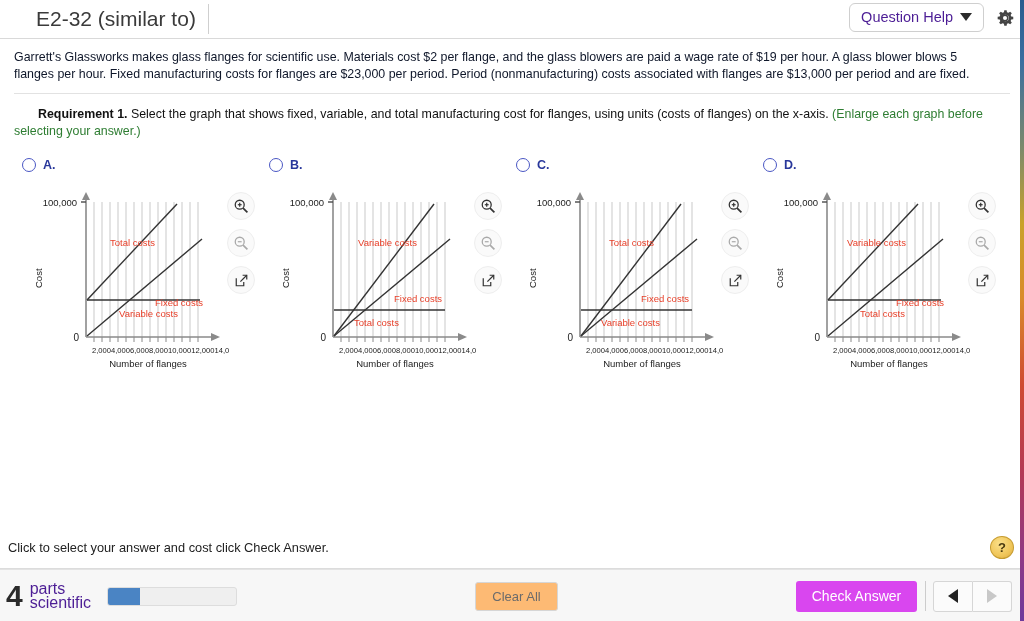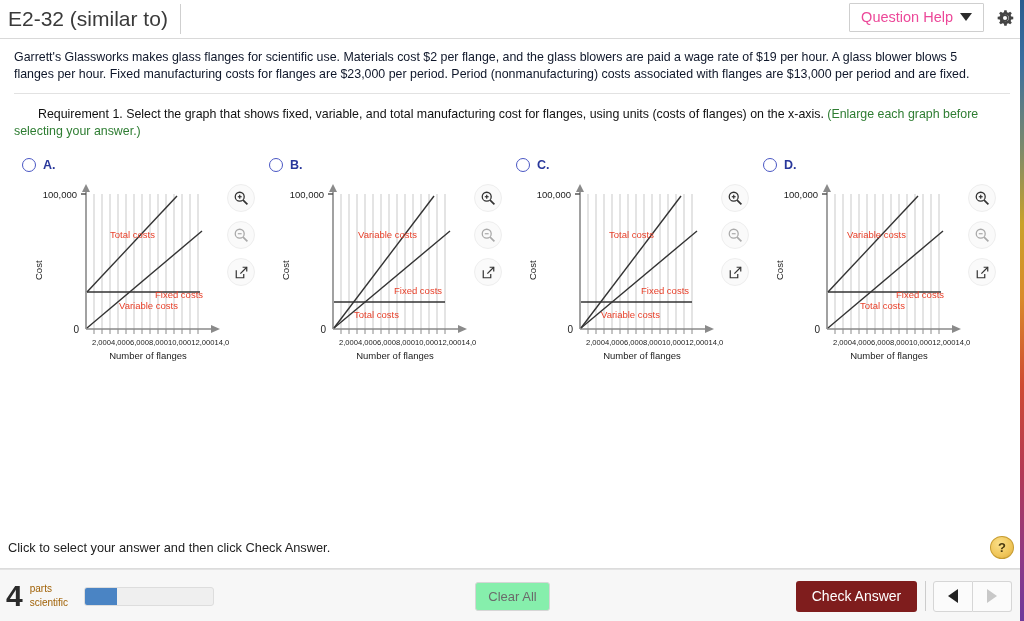--- a/index.html
+++ b/index.html
@@ -28,20 +28,21 @@
     z-index: 50;
   }
 
   
   .header {
     position: relative;
     height: 38px;
     border-bottom: 1px solid #d9d9d9;
     display: flex;
     align-items: center;
+    padding-left: 28px;
   }
   .q-title {
     font-size: 21px;
     color: #3a3a3a;
     padding: 0 12px 0 8px;
     line-height: 38px;
     white-space: nowrap;
     border-right: 1px solid #cfcfcf;
     height: 30px;
     display: flex;
@@ -50,24 +51,24 @@
   .header-right {
     position: absolute;
     right: 8px;
     top: 3px;
     display: flex;
     align-items: center;
     gap: 10px;
   }
   .qhelp-btn {
     border: 1px solid #cfcfcf;
-    border-radius: 1px;
+    border-radius: 6px;
     background: #fff;
     font-size: 14.5px;
-    color: #ec4899;
+    color: #4c1d95;
     padding: 5px 11px 6px 11px;
     display: flex;
     align-items: center;
     gap: 7px;
     cursor: pointer;
     font-family: "Liberation Sans", sans-serif;
   }
   .caret {
     width: 0; height: 0;
     border-left: 6px solid transparent;
@@ -105,21 +106,21 @@
     margin: 11px 0 0 0;
     border-top: 1px solid #e2e2e2;
     height: 0;
   }
   .requirement {
     margin-top: 12px;
     font-size: 12.4px;
     line-height: 17px;
     color: #111;
   }
-  .requirement b { font-weight: normal; padding-left: 24px; }
+  .requirement b { font-weight: bold; padding-left: 24px; }
   .green { color: #2e7d32; }
 
   
   .options {
     display: flex;
     margin-top: 16px;
   }
   .option {
     width: 247px;
     position: relative;
@@ -143,21 +144,21 @@
     font-size: 12.5px;
     font-weight: bold;
     color: #28379b;
   }
 
   
   .graph-wrap {
     position: relative;
     width: 247px;
     height: 180px;
-    margin-top: 8px;
+    margin-top: 16px;
   }
   .graph-svg { display: block; }
 
   .tools {
     position: absolute;
     top: 2px;
     right: 6px;
     display: flex;
     flex-direction: column;
     gap: 9px;
@@ -221,56 +222,56 @@
     margin-left: 6px;
     gap: 7px;
   }
   .parts-num {
     font-size: 30px;
     font-weight: bold;
     color: #2b2b2b;
     line-height: 30px;
   }
   .parts-words {
-    font-size: 10px;
+    font-size: 16px;
     line-height: 14px;
-    color: #a16207;
+    color: #4c1d95;
   }
   .progress {
     width: 128px;
     height: 17px;
     background: #efefef;
     border: 1px solid #dddddd;
     border-radius: 3px;
     margin-left: 9px;
     overflow: hidden;
   }
   .progress-fill {
     height: 100%;
     background: #4a84c4;
   }
   .clear-btn {
     position: absolute;
     left: 475px;
-    width: 75px;
+    width: 83px;
     height: 29px;
     border: 1px solid #d6d6d6;
     border-radius: 3px;
-    background: #86efac;
+    background: #fdba74;
     color: #6b6b6b;
     font-size: 13px;
     cursor: pointer;
     font-family: "Liberation Sans", sans-serif;
   }
   .check-btn {
     position: absolute;
     right: 107px;
     width: 121px;
     height: 31px;
-    background: #7f1d1d;
+    background: #d946ef;
     color: #ffffff;
     border: none;
     border-radius: 3px;
     font-size: 14px;
     cursor: pointer;
     font-family: "Liberation Sans", sans-serif;
   }
   .nav-sep {
     position: absolute;
     right: 98px;
@@ -668,21 +669,21 @@
               </svg>
           </div>
         </div>
       </div>
     </div>
 
   </div>
 </div>
 
 <div class="hint-bar">
-  <div class="hint-text">Click to select your answer and then click Check Answer.</div>
+  <div class="hint-text">Click to select your answer and cost click Check Answer.</div>
 </div>
 <div class="help-bubble">?</div>
 
 <div class="bottom-bar">
   <div class="parts">
     <span class="parts-num">4</span>
     <span class="parts-words">
       <span>parts</span><br>
       <span>scientific</span>
     </span>

